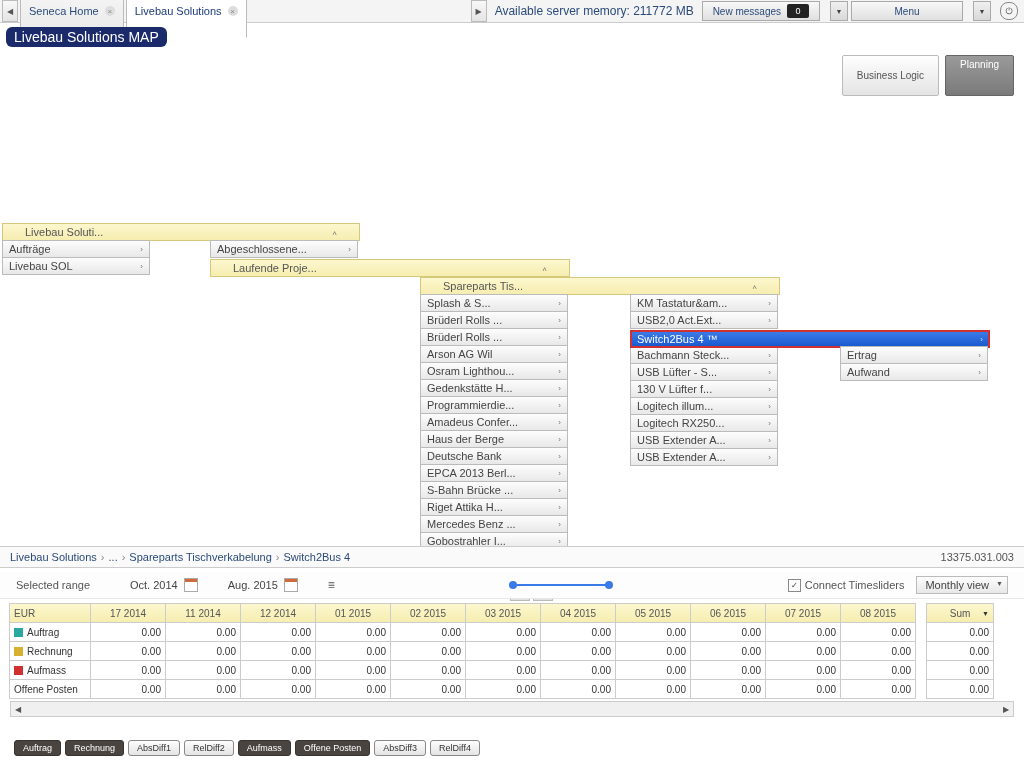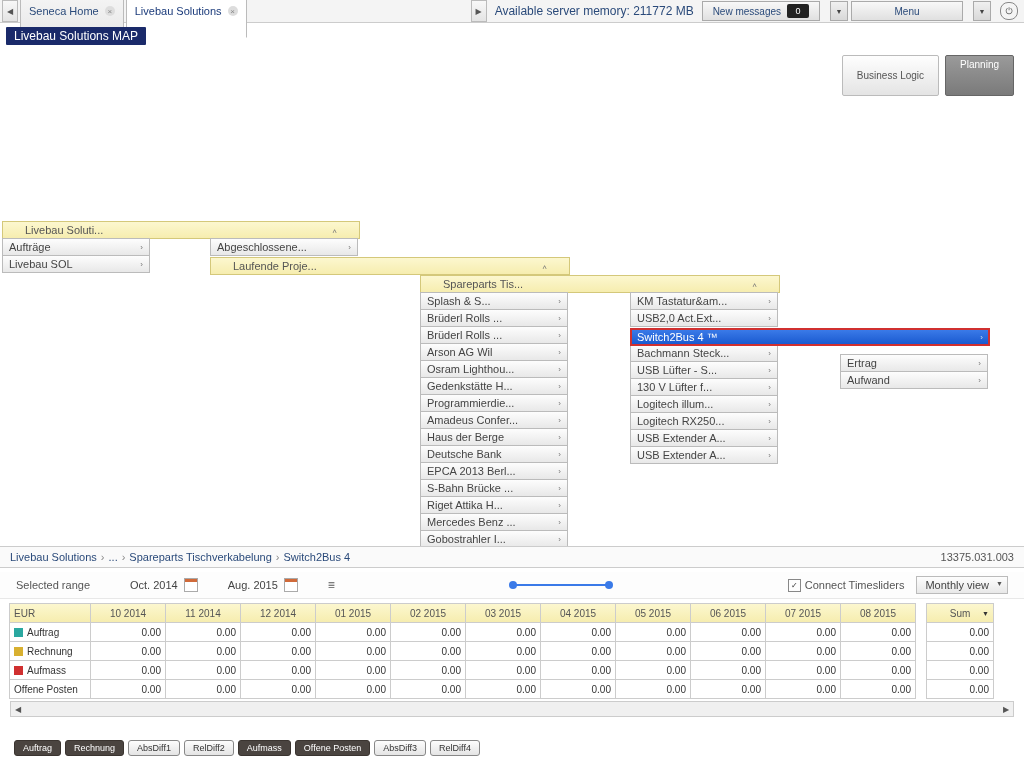--- a/index.html
+++ b/index.html
@@ -10,21 +10,21 @@
 .tab-close{margin-left:6px;width:10px;height:10px;border-radius:5px;background:#ddd;display:flex;align-items:center;justify-content:center;font-size:8px;color:#888}
 .tab-nav{width:14px;height:20px;background:linear-gradient(#f8f8f8,#e4e4e4);border:1px solid #bbb;display:flex;align-items:center;justify-content:center;font-size:8px;color:#555;margin-left:2px}
 .spacer{flex:1}
 .server-mem{font-size:12px;color:#2a4a7a;margin-right:8px}
 .topbtn{display:flex;align-items:center;justify-content:center;height:18px;padding:0 10px;background:linear-gradient(#f8f8f8,#e0e0e0);border:1px solid #aaa;font-size:10px;color:#2a4a7a;margin-right:10px;cursor:pointer}
 .msg-badge{width:22px;height:14px;background:#222;color:#fff;display:flex;align-items:center;justify-content:center;font-size:9px;margin-left:6px;border-radius:2px}
 .drop-arrow{width:16px;height:18px;background:linear-gradient(#f0f0f0,#d8d8d8);border:1px solid #aaa;display:flex;align-items:center;justify-content:center;font-size:7px;color:#444;margin-right:3px}
 .power{width:16px;height:16px;border:1px solid #888;border-radius:8px;display:flex;align-items:center;justify-content:center;font-size:9px;color:#555;margin:0 6px}
 
 .badge-row{padding:4px 6px}
-.map-badge{display:inline-block;background:#1a2a6a;color:#fff;font-size:12px;padding:2px 8px;border-radius:1px}
+.map-badge{display:inline-block;background:#1a2a6a;color:#fff;font-size:14px;padding:2px 8px;border-radius:6px}
 
 .actions-right{position:absolute;right:10px;top:55px;display:flex;gap:6px}
 .btn-light{background:linear-gradient(#fefefe,#e4e4e4);border:1px solid #bbb;padding:14px 14px;font-size:10px;color:#555;border-radius:2px;cursor:pointer}
 .btn-dark{background:linear-gradient(#9a9a9a,#7a7a7a);border:1px solid #666;padding:3px 14px;font-size:10px;color:#fff;border-radius:2px;cursor:pointer}
 
 .cascade{position:absolute}
 .menu-col{position:absolute}
 .mh{background:linear-gradient(#fcf7cf,#f6edaf);border:1px solid #d4c87a;padding:2px 22px;font-size:11px;color:#555;width:100%;box-sizing:border-box;display:flex;justify-content:space-between;align-items:flex-end}
 .mi{background:linear-gradient(#fdfdfd,#e8e8e8);border:1px solid #bbb;padding:2px 6px;font-size:11px;color:#444;width:100%;box-sizing:border-box;display:flex;justify-content:space-between;align-items:center;margin-top:-1px;cursor:pointer}
 .mi .chev,.mh .chev{font-size:8px;color:#777}
@@ -252,21 +252,21 @@
         <span>USB Extender A...</span>
         <span class="chev">›</span>
       </div>
     </div>
   <div class="menu-col" id="col4sel" style="left:630px;top:280px;width:360px">
       <div class="mi sel">
         <span>Switch2Bus 4 ™</span>
         <span class="chev">›</span>
       </div>
     </div>
-  <div class="menu-col" id="col5" style="left:840px;top:306px;width:148px">
+  <div class="menu-col" id="col5" style="left:840px;top:296px;width:148px">
       <div class="mi">
         <span>Ertrag</span>
         <span class="chev">›</span>
       </div>
       <div class="mi">
         <span>Aufwand</span>
         <span class="chev">›</span>
       </div>
     </div>
   <div class="scrollarrows" style="left:510px;top:534px">
@@ -297,21 +297,21 @@
       <div class="ts-track"></div>
     </div>
   <span class="chk">✓</span>
   <span>Connect Timesliders</span>
   <div class="viewsel">Monthly view</div>
 </div>
 
 <div class="grid">
   <div class="gh" id="grid-head">
       <div class="col-label">EUR</div>
-      <div class="col-m">10 2014</div>
+      <div class="col-m">17 2014</div>
       <div class="col-m">11 2014</div>
       <div class="col-m">12 2014</div>
       <div class="col-m">01 2015</div>
       <div class="col-m">02 2015</div>
       <div class="col-m">03 2015</div>
       <div class="col-m">04 2015</div>
       <div class="col-m">05 2015</div>
       <div class="col-m">06 2015</div>
       <div class="col-m">07 2015</div>
       <div class="col-m">08 2015</div>

